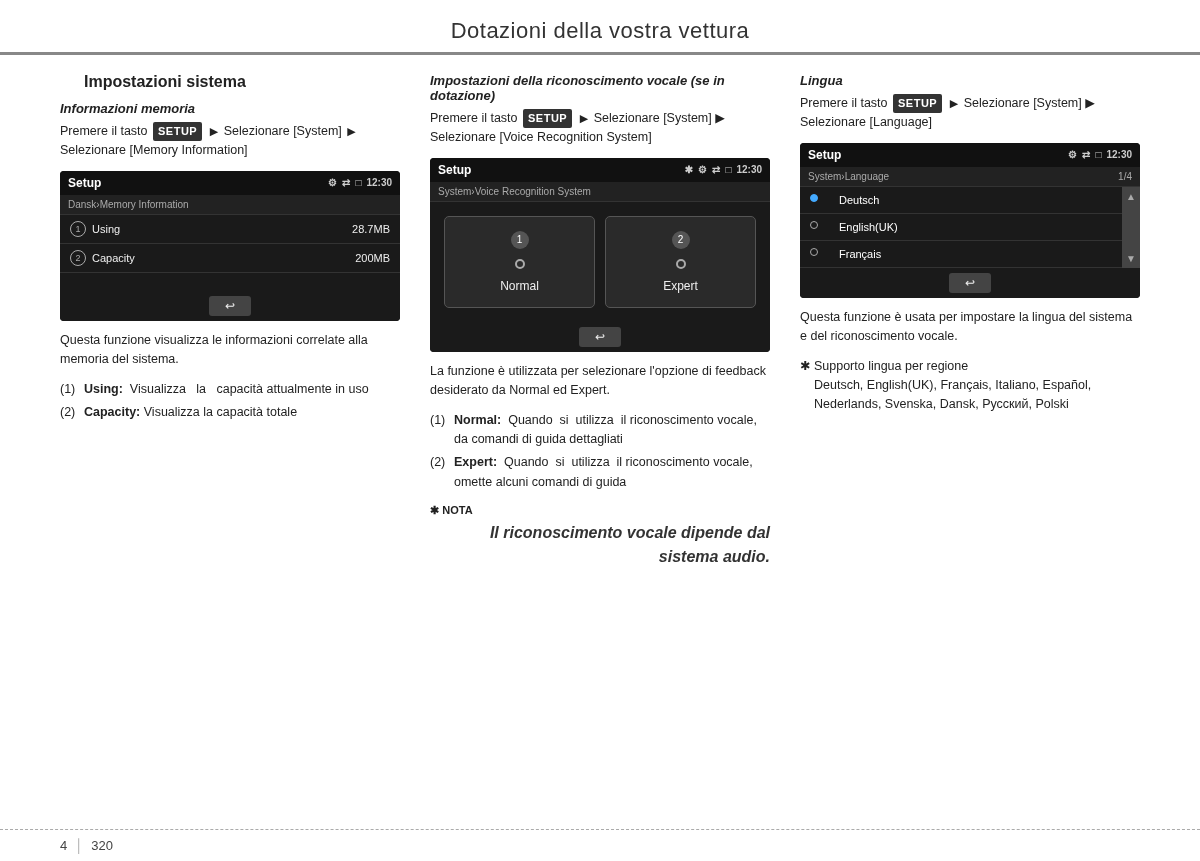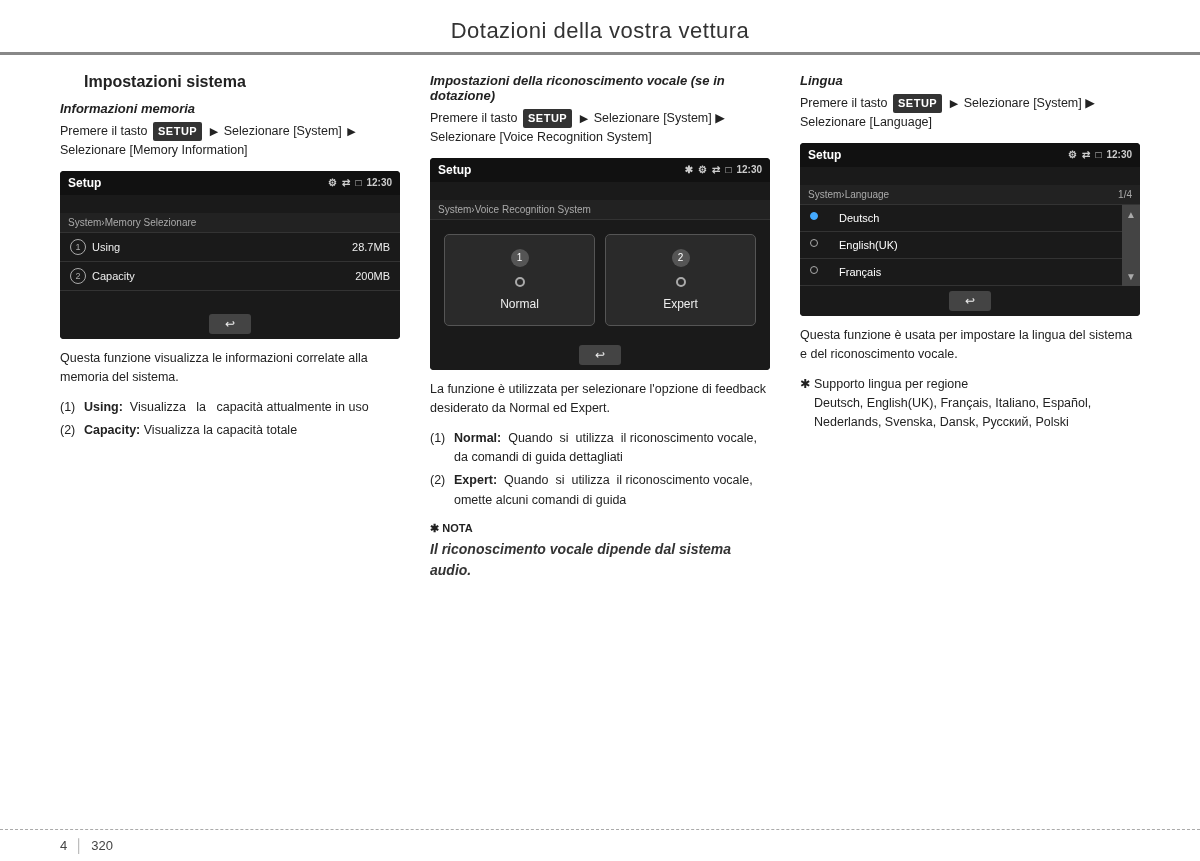--- a/index.html
+++ b/index.html
@@ -114,21 +114,20 @@
     }
 
     .screen-breadcrumb {
       padding: 4px 8px;
       font-size: 10px;
       color: #aaa;
       background: #222;
       border-bottom: 1px solid #333;
       display: flex;
       justify-content: space-between;
-      margin-top: 18px;
     }
 
     .screen-row {
       display: flex;
       justify-content: space-between;
       align-items: center;
       padding: 6px 10px;
       border-bottom: 1px solid #333;
       font-size: 11px;
       color: #eee;
@@ -276,25 +275,26 @@
       margin-top: 12px;
     }
 
     .note-title {
       font-size: 11px;
       font-weight: bold;
       margin-bottom: 4px;
     }
 
     .note-text {
-      font-size: 14px;
+      font-size: 16px;
       font-style: italic;
       font-weight: bold;
       line-height: 1.5;
       color: #333;
+      text-align: right;
     }
 
     
     .page-footer {
       position: absolute;
       bottom: 0;
       left: 0;
       right: 0;
       border-top: 1px dashed #aaa;
       padding: 8px 60px;
@@ -377,21 +377,21 @@
       <div class="screen-header">
         <span>Setup</span>
         <div class="icons">
           <span>⚙</span>
           <span>⇄</span>
           <span>□</span>
           <span>12:30</span>
         </div>
       </div>
       <div class="screen-breadcrumb">
-        <span>System›Memory Selezionare</span>
+        <span>Dansk›Memory Information</span>
       </div>
       <div class="screen-row">
         <div class="label">
           <span class="circle-num">1</span>
           <span>Using</span>
         </div>
         <span>28.7MB</span>
       </div>
       <div class="screen-row">
         <div class="label">

